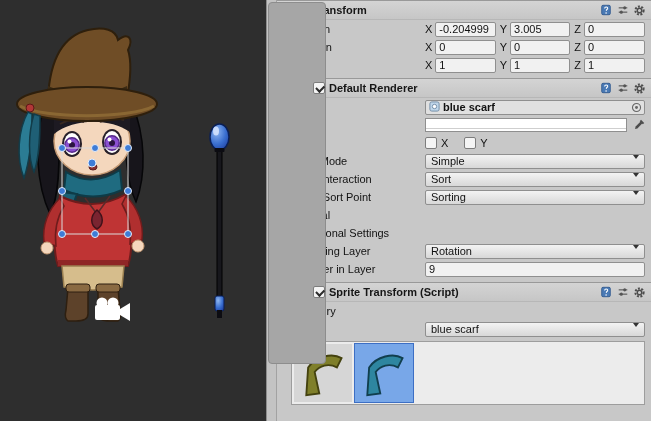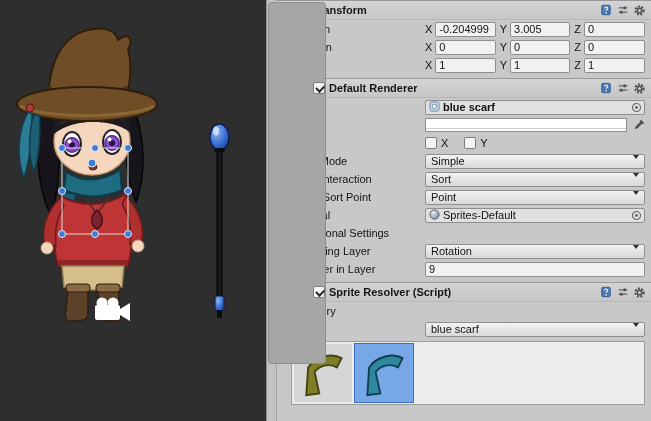--- a/index.html
+++ b/index.html
@@ -380,51 +380,28 @@
             <span class="dd-text">Sort</span>
             <span class="dd-arrow"></span>
           </div>
         </div>
       </div>
 
       <div class="prow">
         <span class="plabel">Sprite Sort Point</span>
         <div class="pcontrol">
           <div class="dropdown">
-            <span class="dd-text">Point</span>
+            <span class="dd-text">Sorting</span>
             <span class="dd-arrow"></span>
           </div>
         </div>
       </div>
 
       <div class="prow">
         <span class="plabel">Material</span>
-        <div class="pcontrol">
-          <div class="objfield">
-            <span>
-              <svg width="11" height="11" viewBox="0 0 12 12">
-                  <defs>
-                    <radialGradient id="sphGrad" cx="0.35" cy="0.3" r="0.95">
-                      <stop offset="0" stop-color="#e8ecf2"></stop>
-                      <stop offset="0.6" stop-color="#9aa7b8"></stop>
-                      <stop offset="1" stop-color="#5b6878"></stop>
-                    </radialGradient>
-                  </defs>
-                  <circle cx="6" cy="6" r="5" fill="url(#sphGrad)" stroke="#4c5866"></circle>
-                </svg>
-            </span>
-            <span class="obj-text">Sprites-Default</span>
-            <span class="obj-picker">
-                <svg width="11" height="11" viewBox="0 0 12 12">
-                  <circle cx="6" cy="6" r="4.4" fill="none" stroke="#666" stroke-width="1.2"></circle>
-                  <circle cx="6" cy="6" r="1.6" fill="#666"></circle>
-                </svg>
-              </span>
-          </div>
-        </div>
       </div>
 
       <div class="prow" style="padding-left:8px; gap:5px;">
         <span class="fold"></span>
         <span>Additional Settings</span>
       </div>
 
       <div class="prow indent">
         <span class="plabel">Sorting Layer</span>
         <div class="pcontrol">
@@ -450,21 +427,21 @@
           <svg width="13" height="13" viewBox="0 0 14 14">
               <rect x="2.5" y="1.5" width="9" height="11" rx="1" fill="#e9e9e9" stroke="#777"></rect>
               <g stroke="#4a6fa5" stroke-width="1">
                 <line x1="4.5" y1="4.8" x2="9.5" y2="4.8"></line>
                 <line x1="4.5" y1="7.2" x2="9.5" y2="7.2"></line>
                 <line x1="4.5" y1="9.6" x2="8" y2="9.6"></line>
               </g>
             </svg>
         </span>
         <span class="cb checked"></span>
-        <span class="ctitle">Sprite Resolver (Script)</span>
+        <span class="ctitle">Sprite Transform (Script)</span>
         <span class="hicons">
           <span class="hicon">
             <svg width="12" height="12" viewBox="0 0 14 14">
                 <rect x="2" y="1.5" width="10" height="11" rx="1.5" fill="#4a7ab5" stroke="#2f588c"></rect>
                 <path d="M5.4 5.2 q0-1.8 1.8-1.8 q1.8 0 1.8 1.6 q0 1.2-1.4 1.8 l-0.3 1.2" fill="none" stroke="#fff" stroke-width="1.2"></path>
                 <circle cx="7.1" cy="10.4" r="0.9" fill="#fff"></circle>
               </svg>
           </span>
           <span class="hicon">
             <svg width="12" height="12" viewBox="0 0 14 14">

